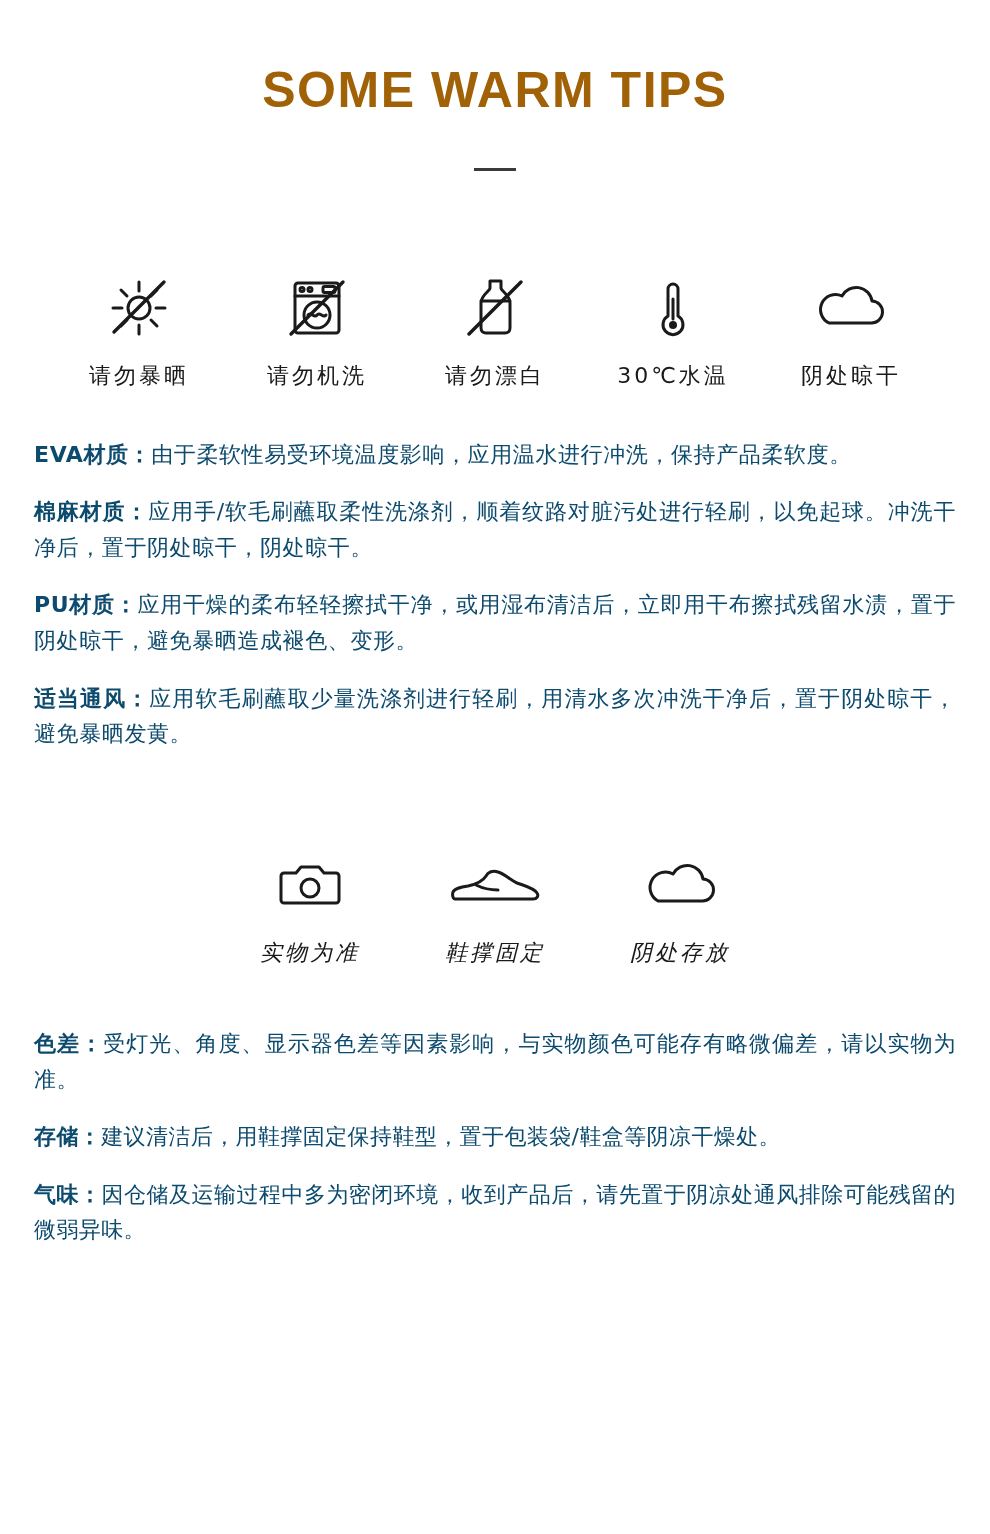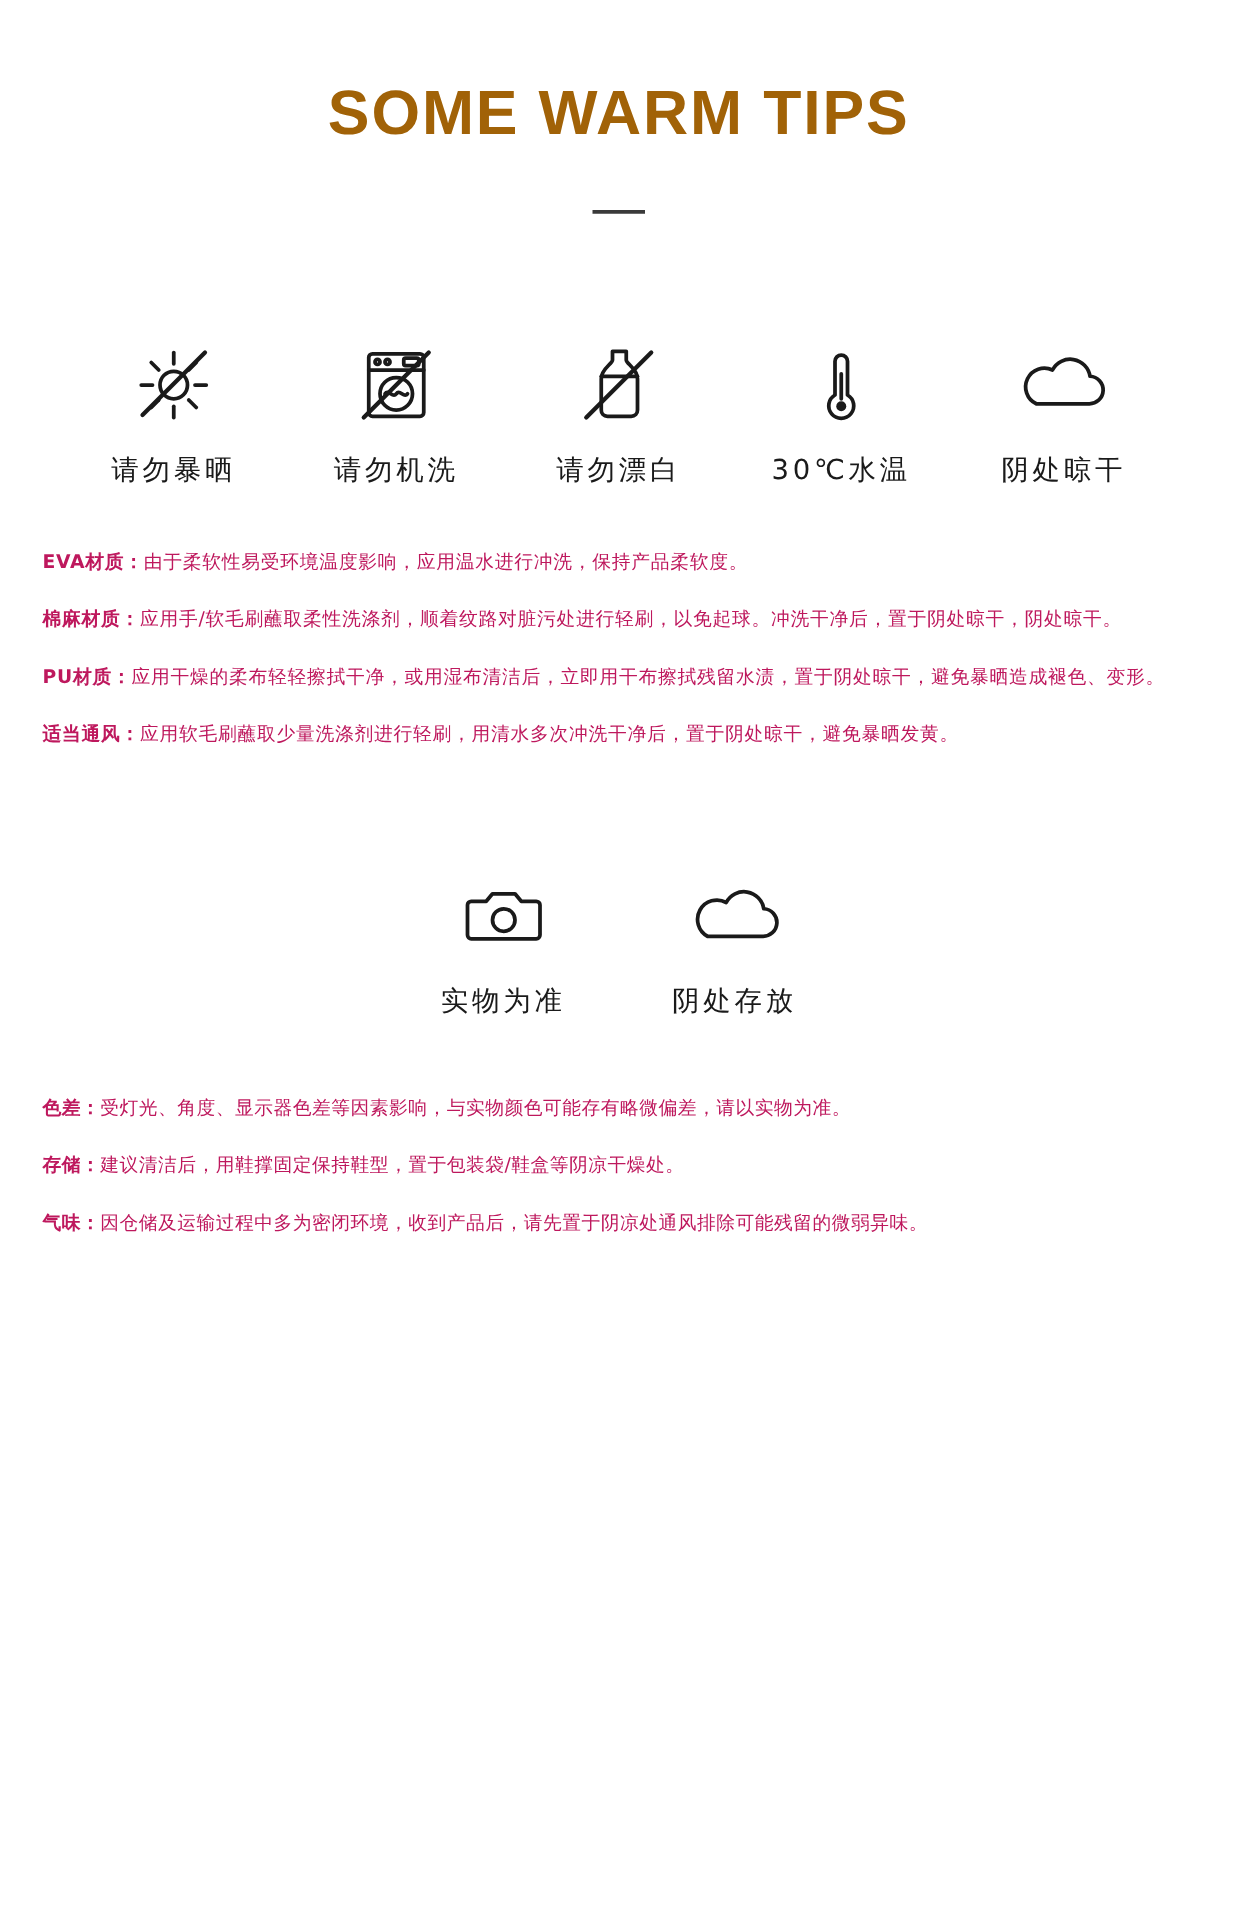--- a/index.html
+++ b/index.html
@@ -75,41 +75,42 @@
     color: #1a1a1a;
     font-family: "DejaVu Sans", "Liberation Sans", sans-serif;
     white-space: nowrap;
   }
 
   
   .text-block {
     margin: 0 34px;
   }
   .para {
-    font-size: 15px;
+    font-size: 22px;
     line-height: 1.62;
-    color: #be185d;
+    color: #0c4a6e;
     letter-spacing: 0.6px;
     font-family: "DejaVu Sans", "Liberation Sans", sans-serif;
     text-align: justify;
   }
   .para + .para {
     margin-top: 22px;
   }
   .para .lead {
     font-weight: bold;
   }
   .section1 {
     margin-top: 46px;
   }
   .icon-row.row2 {
     margin-top: 96px;
   }
   .icon-row.row2 .icon-cell {
     width: 185px;
+    font-style: italic;
   }
   .section2 {
     margin-top: 58px;
   }
   .section2 .para {
     letter-spacing: 0.4px;
   }
 
   svg { display: block; }
 </style>
@@ -216,20 +217,31 @@
         <svg width="80" height="64" viewBox="0 0 80 64">
           <g fill="none" stroke="#1a1a1a" stroke-width="3" stroke-linecap="round" stroke-linejoin="round">
             <path d="M14 20h12l5-6h18l5 6h12a3 3 0 0 1 3 3v24a3 3 0 0 1-3 3H14a3 3 0 0 1-3-3V23a3 3 0 0 1 3-3z"></path>
             <circle cx="40" cy="35" r="9"></circle>
           </g>
         </svg>
       </div>
       <div class="icon-label">实物为准</div>
     </div>
 
+    <div class="icon-cell">
+      <div class="icon-art">
+        <svg width="100" height="64" viewBox="0 0 100 64">
+          <g fill="none" stroke="#1a1a1a" stroke-width="3" stroke-linecap="round" stroke-linejoin="round">
+            <path d="M10 46h78c4 0 6-3 4-6-3-5-12-7-20-10-7-3-12-9-19-11-5-2-10 0-12 4-3 5-9 8-18 10-7 1-13 2-15 6-1 3 0 7 2 7z"></path>
+            <path d="M31 32c6 3 14 5 22 5"></path>
+          </g>
+        </svg>
+      </div>
+      <div class="icon-label">鞋撑固定</div>
+    </div>
 
     <div class="icon-cell">
       <div class="icon-art">
         <svg width="92" height="64" viewBox="0 0 92 64">
           <g fill="none" stroke="#1a1a1a" stroke-width="3" stroke-linecap="round" stroke-linejoin="round">
             <path d="M24 48h44a11 11 0 0 0 1-22 16 16 0 0 0-30-5 12 12 0 0 0-15 27z"></path>
           </g>
         </svg>
       </div>
       <div class="icon-label">阴处存放</div>

